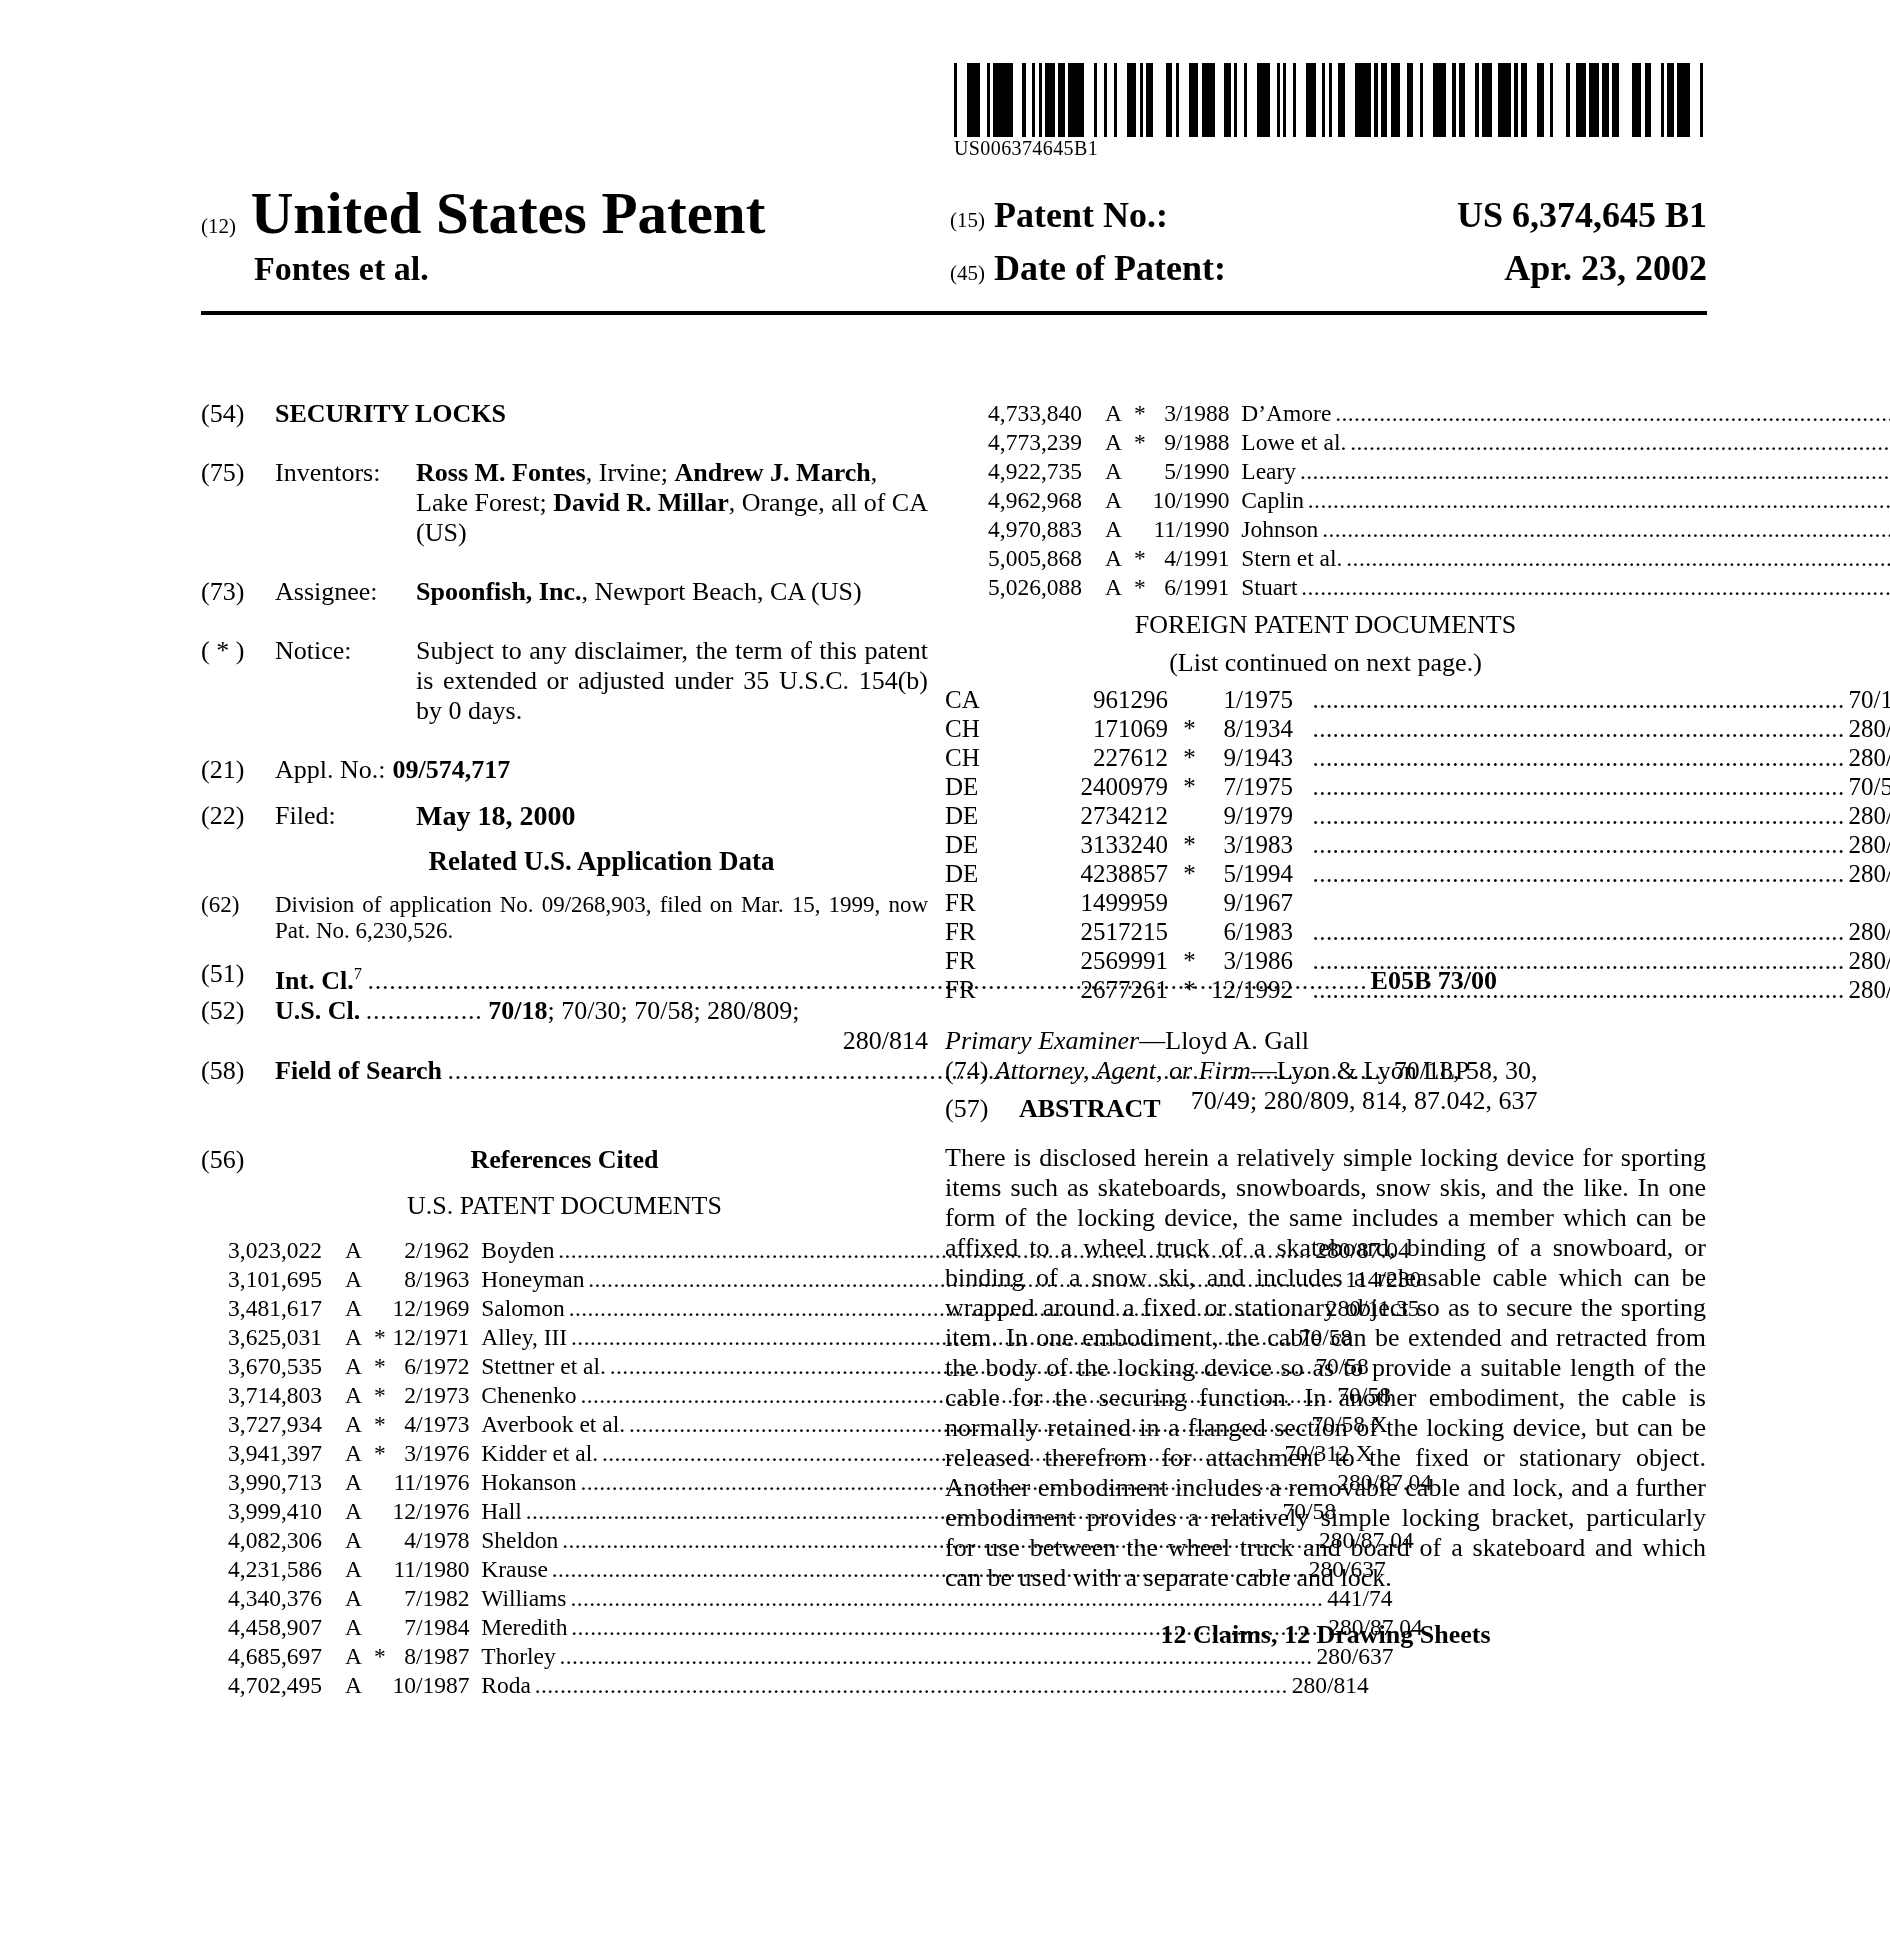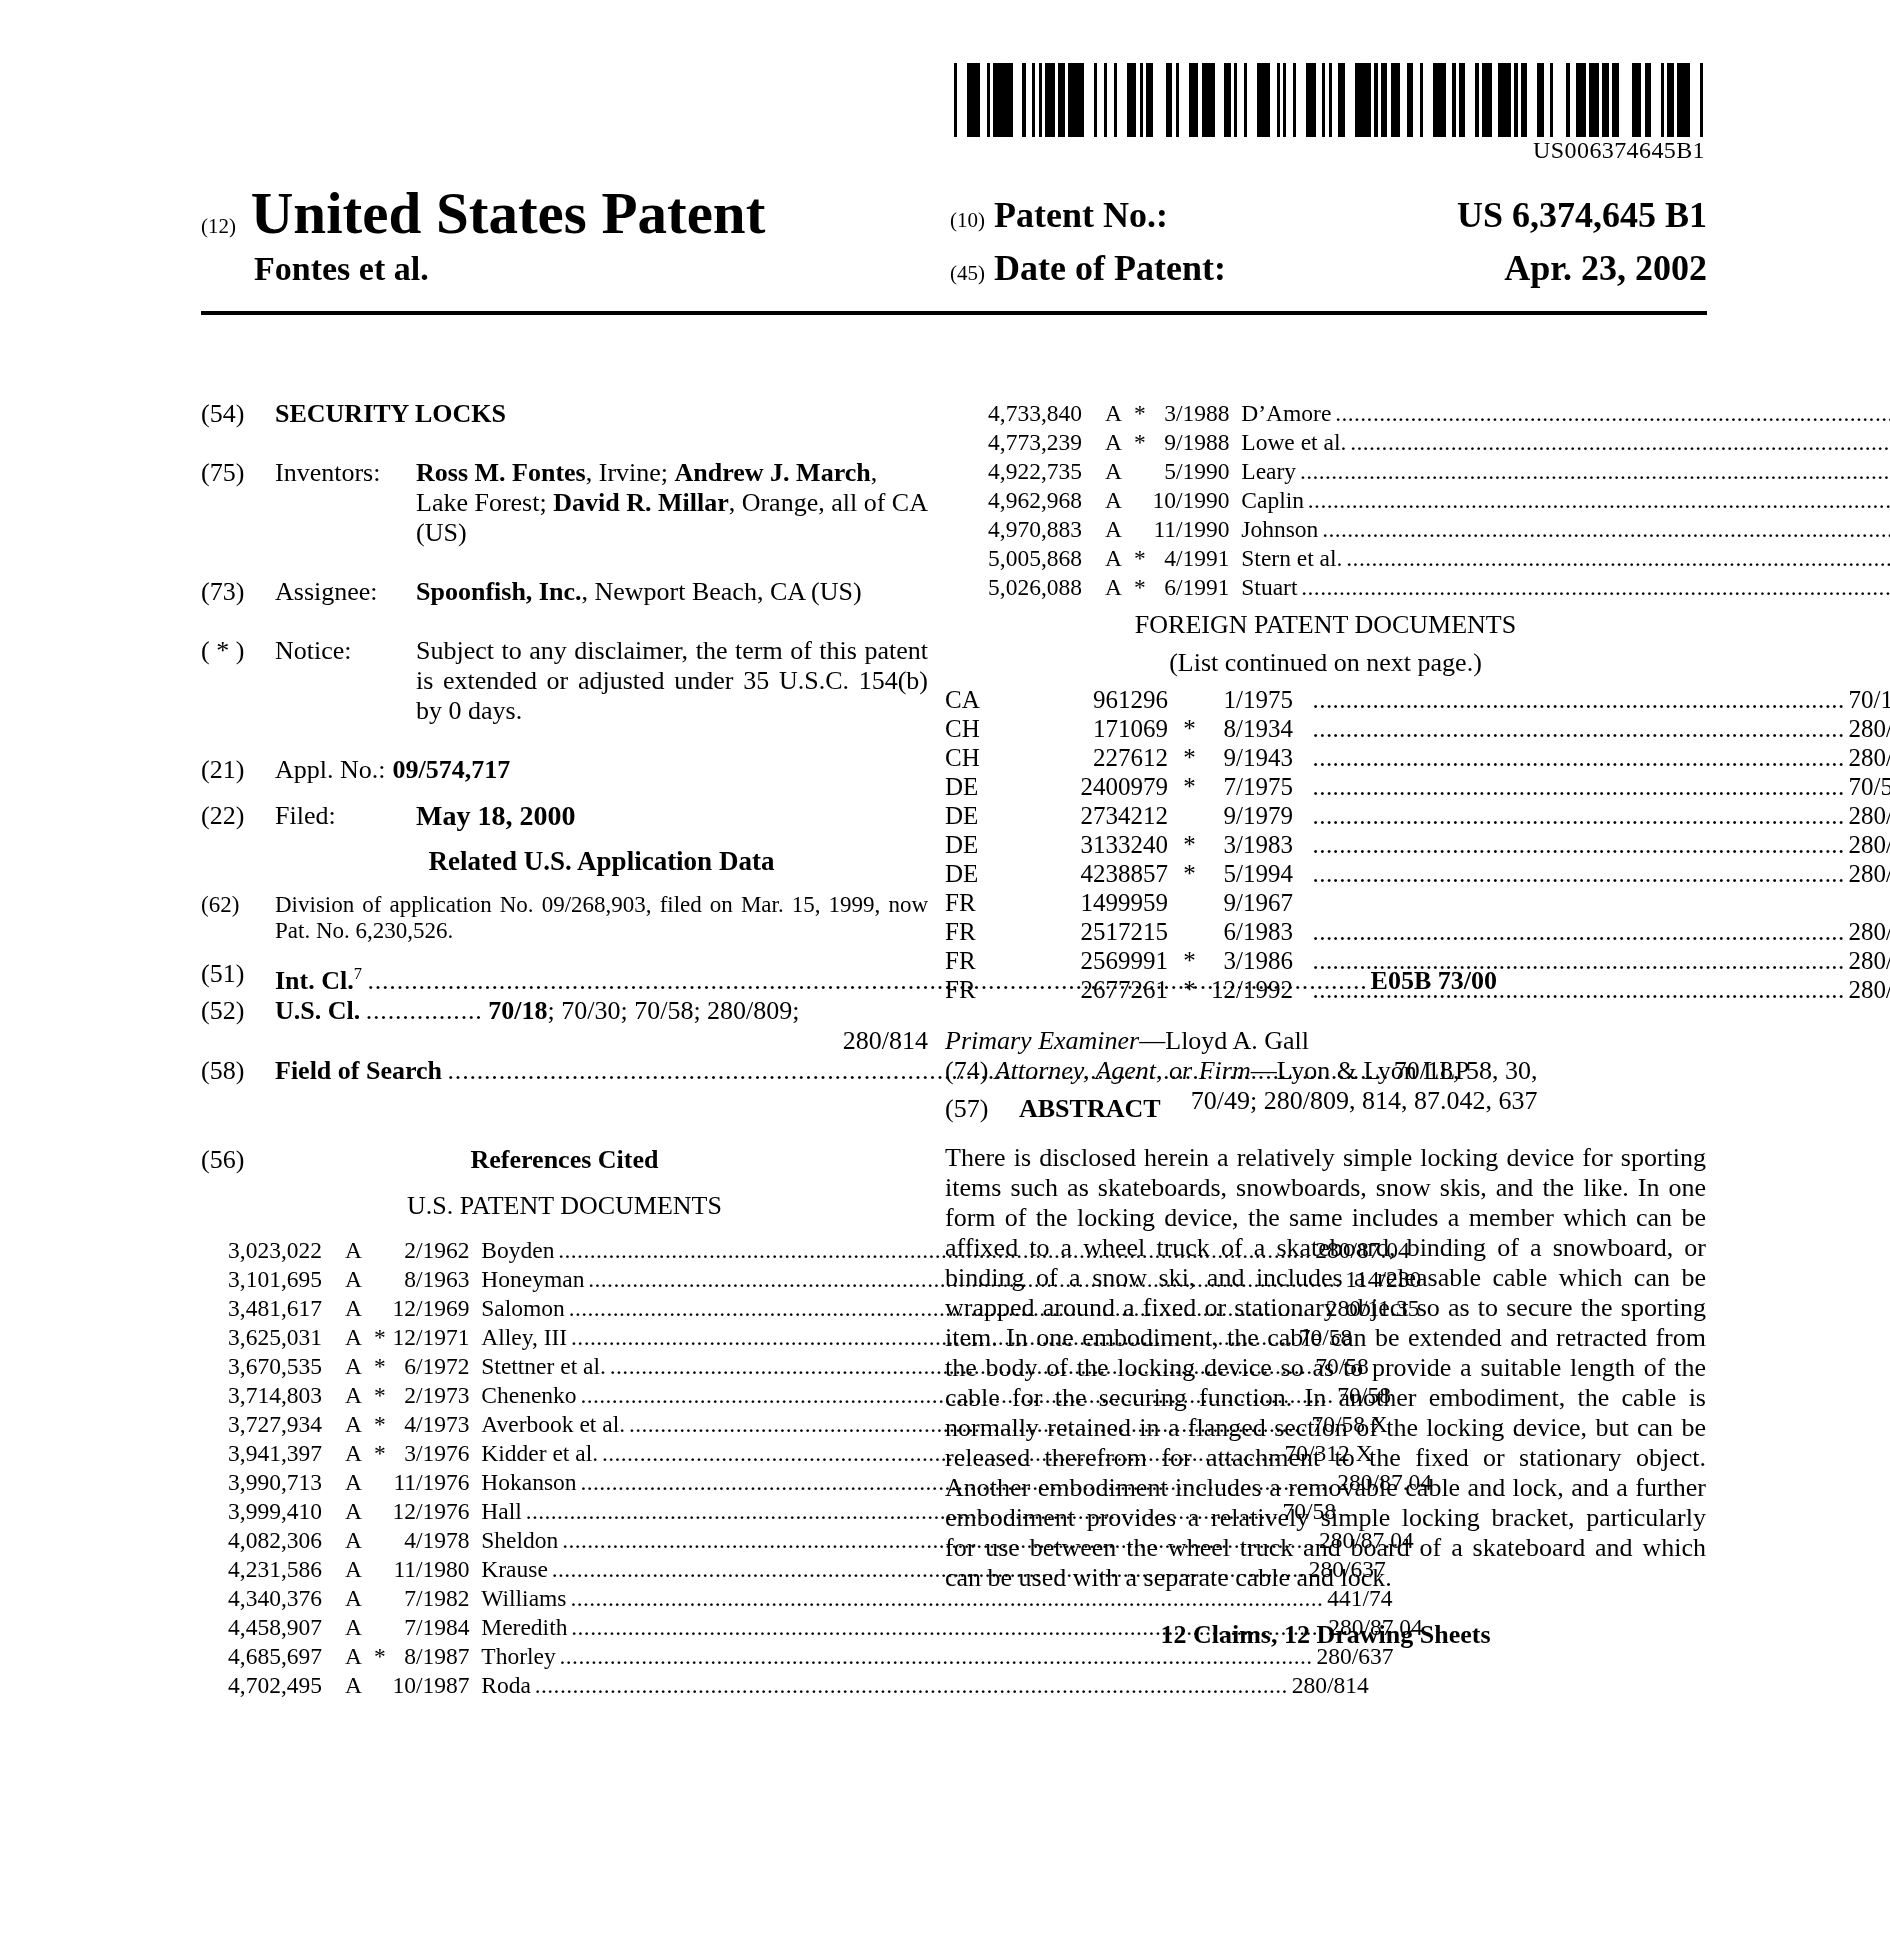--- a/index.html
+++ b/index.html
@@ -2,21 +2,21 @@
 <html style="font-size:6.3px"><head>
 <meta charset="utf-8">
 <style>
   html, body { margin:0; padding:0; background:#fff; }
   body { width:1890px; height:2777px; position:relative; overflow:hidden;
          font-family:"Liberation Serif","DejaVu Serif",serif; color:#000; }
   .abs { position:absolute; }
   
   #barcode { left:954px; top:63px; width:751px; height:74px; display:flex; align-items:stretch; }
   #barcode span { display:block; background:#000; height:100%; }
-  #barcode-text { left:954px; top:137px; width:751px; text-align:right; font-size:24px; letter-spacing:0.4px; }
+  #barcode-text { left:954px; top:137px; width:751px; text-align:left; font-size:20px; letter-spacing:0.4px; }
   
   .hdr-num { font-size:21px; font-weight:normal; }
   #title-line { left:201px; top:184px; font-size:59px; font-weight:bold; white-space:nowrap; line-height:1; }
   #inventor-short { left:254px; top:252px; font-size:34px; font-weight:bold; line-height:1; }
   .hdr-right { font-size:36px; font-weight:bold; white-space:nowrap; line-height:1; }
   #patno-row { left:950px; top:197px; width:757px; }
   #date-row { left:950px; top:250px; width:757px; }
   .hdr-right .lbl { position:absolute; left:0; }
   .hdr-right .val { position:absolute; right:0; }
   #header-rule { left:201px; top:311px; width:1506px; height:4.3px; background:#000; }
@@ -178,21 +178,21 @@
 <div id="barcode-text" class="abs">US006374645B1</div>
 
 <div id="title-line" class="abs">
   <span class="hdr-num">(12)</span>
   <span>United States Patent</span>
 </div>
 <div id="inventor-short" class="abs">Fontes et al.</div>
 
 <div id="patno-row" class="abs hdr-right">
   <span class="lbl">
-    <span class="hdr-num">(10)</span>
+    <span class="hdr-num">(15)</span>
     <span>Patent No.:</span>
   </span>
   <span class="val">US 6,374,645 B1</span>
 </div>
 <div id="date-row" class="abs hdr-right">
   <span class="lbl">
     <span class="hdr-num">(45)</span>
     <span>Date of Patent:</span>
   </span>
   <span class="val">Apr. 23, 2002</span>

